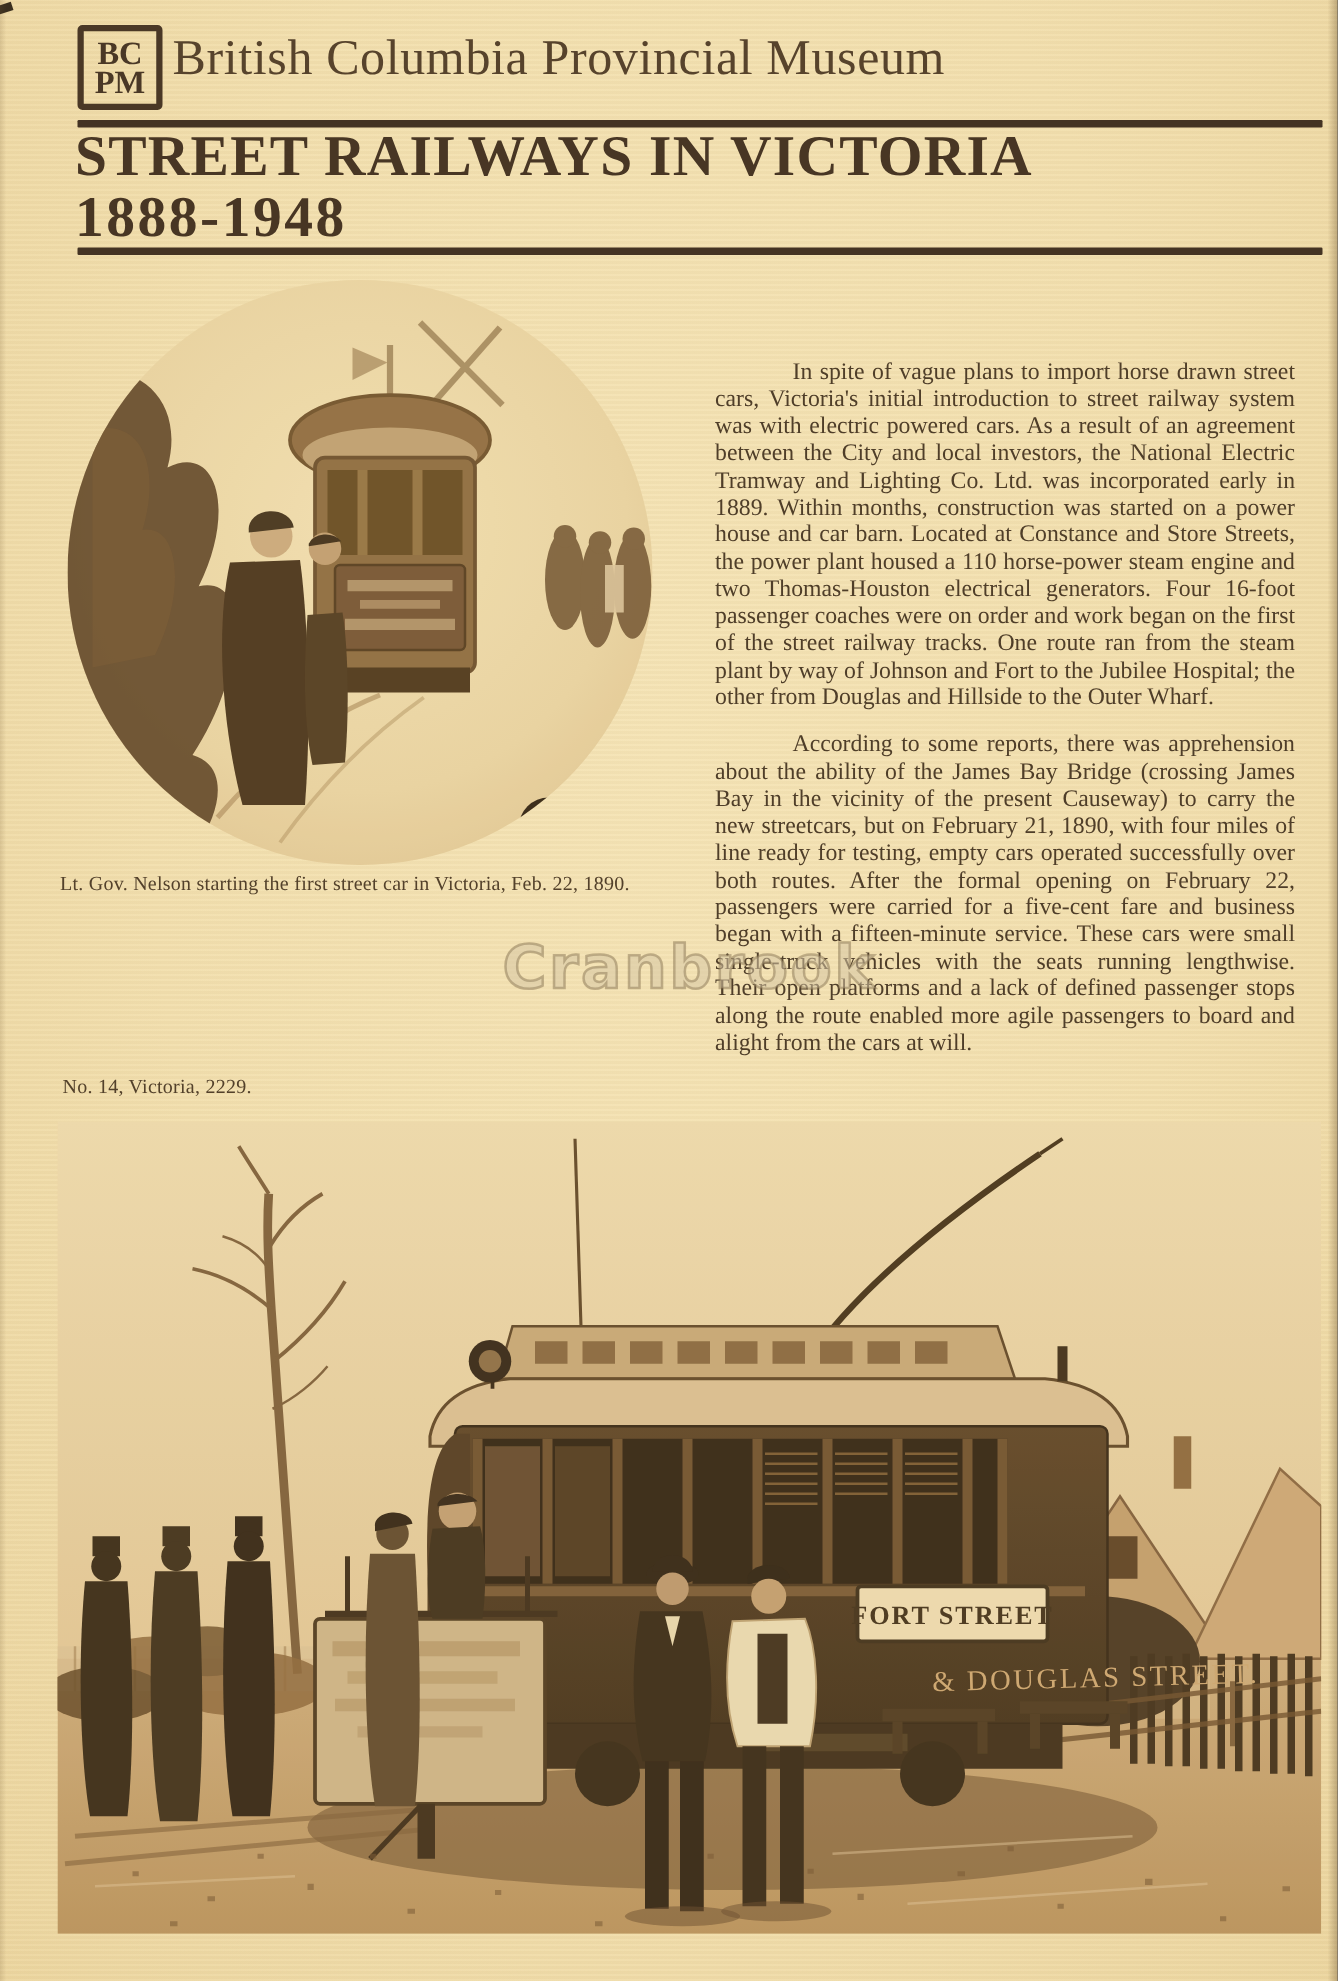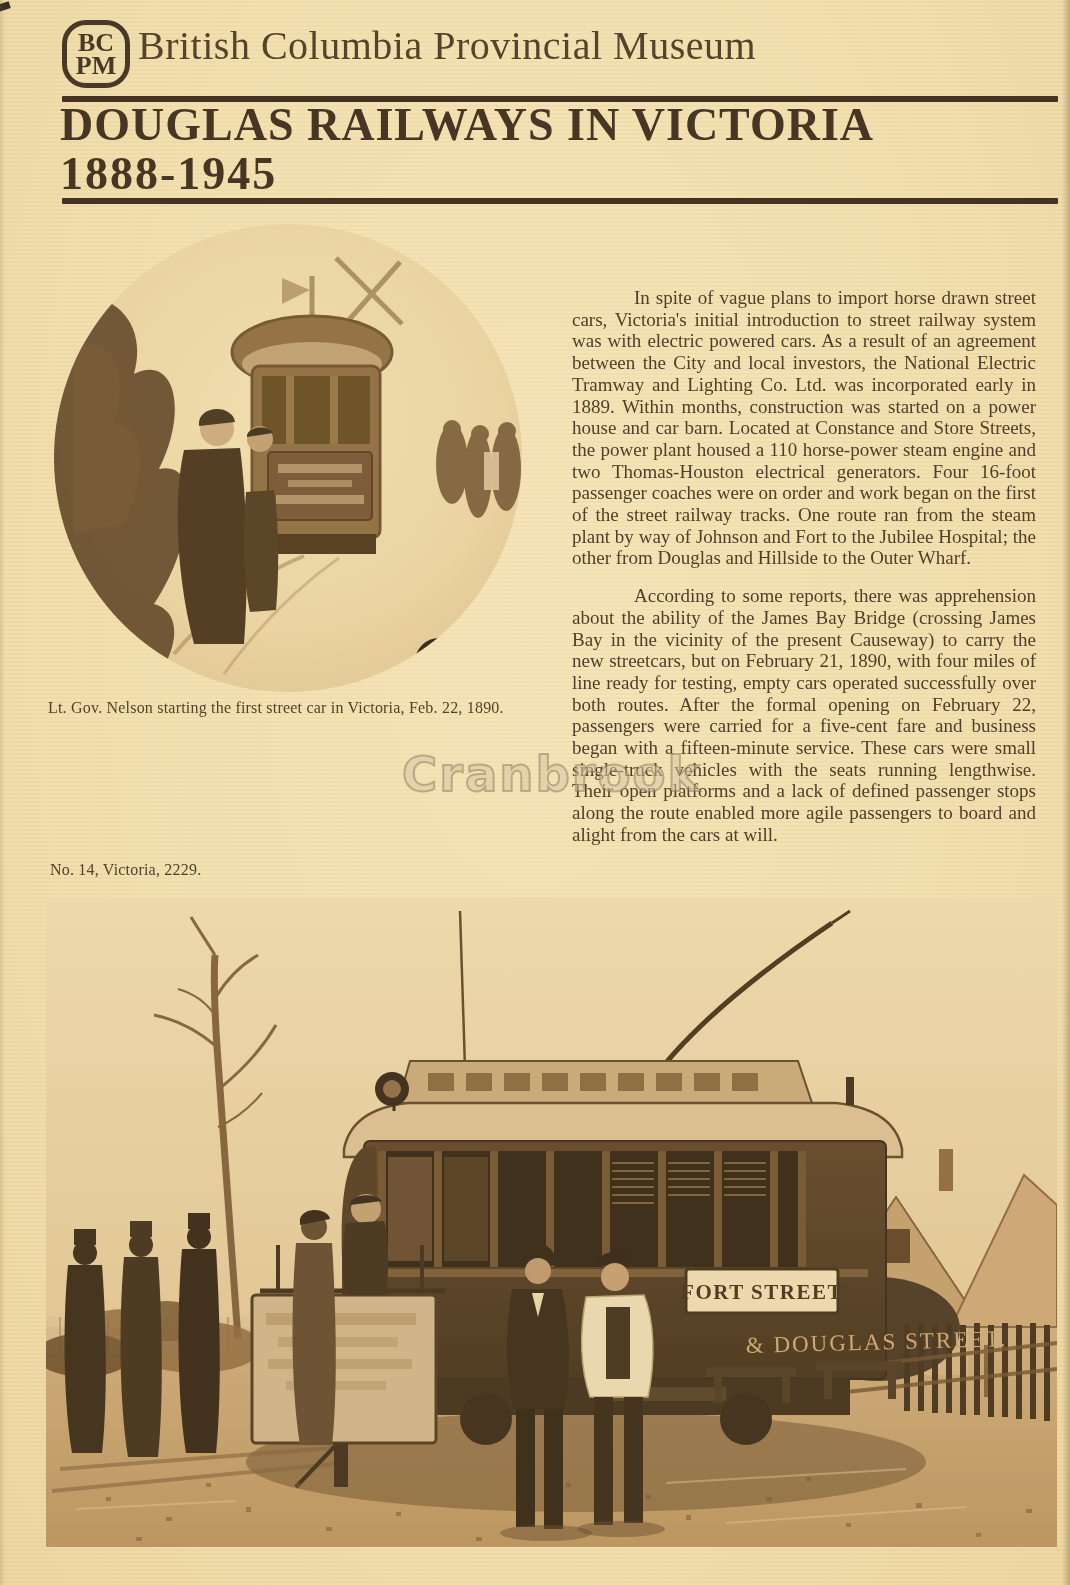--- a/index.html
+++ b/index.html
@@ -10,21 +10,21 @@
     overflow:hidden;
     background:
       repeating-linear-gradient(0deg, rgba(255,250,228,0.05) 0 2px, rgba(125,95,55,0.03) 2px 4px),
       radial-gradient(ellipse at 50% 38%, #f5e4b6 0%, #f2dfae 55%, #ecd6a0 100%);
     font-family:"Liberation Serif", serif;
     color:#4c3a26;
   }
   
   .logo{
     position:absolute;left:62px;top:20px;width:58px;height:58px;
-    border:5px solid #4a3826;border-radius:24px;
+    border:5px solid #4a3826;border-radius:4px;
     display:flex;flex-direction:column;justify-content:center;align-items:center;
     color:#4a3826;font-weight:700;font-size:26px;line-height:23px;letter-spacing:0px;
   }
   .org-name{
     position:absolute;left:138px;top:22px;
     font-size:40px;color:#57432c;letter-spacing:.5px;white-space:nowrap;
   }
   .dept-name{
     position:absolute;left:138px;top:56px;
     font-size:28px;font-weight:700;color:#4a3826;letter-spacing:.5px;white-space:nowrap;
@@ -87,22 +87,22 @@
 <body>
 
 <div class="page">
 
   <div class="logo">
     <span>BC</span>
     <span>PM</span>
   </div>
   <div class="org-name">British Columbia Provincial Museum</div>
   <div class="rule top"></div>
-  <div class="page-title">DOUGLAS RAILWAYS IN VICTORIA</div>
-  <div class="page-years">1888-1945</div>
+  <div class="page-title">STREET RAILWAYS IN VICTORIA</div>
+  <div class="page-years">1888-1948</div>
   <div class="rule bottom"></div>
 
   <figure class="round-photo" style="margin:0">
     <svg width="468" height="468" viewBox="0 0 468 468">
       <defs>
         <radialGradient id="rbg" cx="50%" cy="42%" r="65%">
           <stop offset="0%" stop-color="#f1deb0"></stop>
           <stop offset="70%" stop-color="#e9d2a0"></stop>
           <stop offset="100%" stop-color="#dfc491"></stop>
         </radialGradient>

